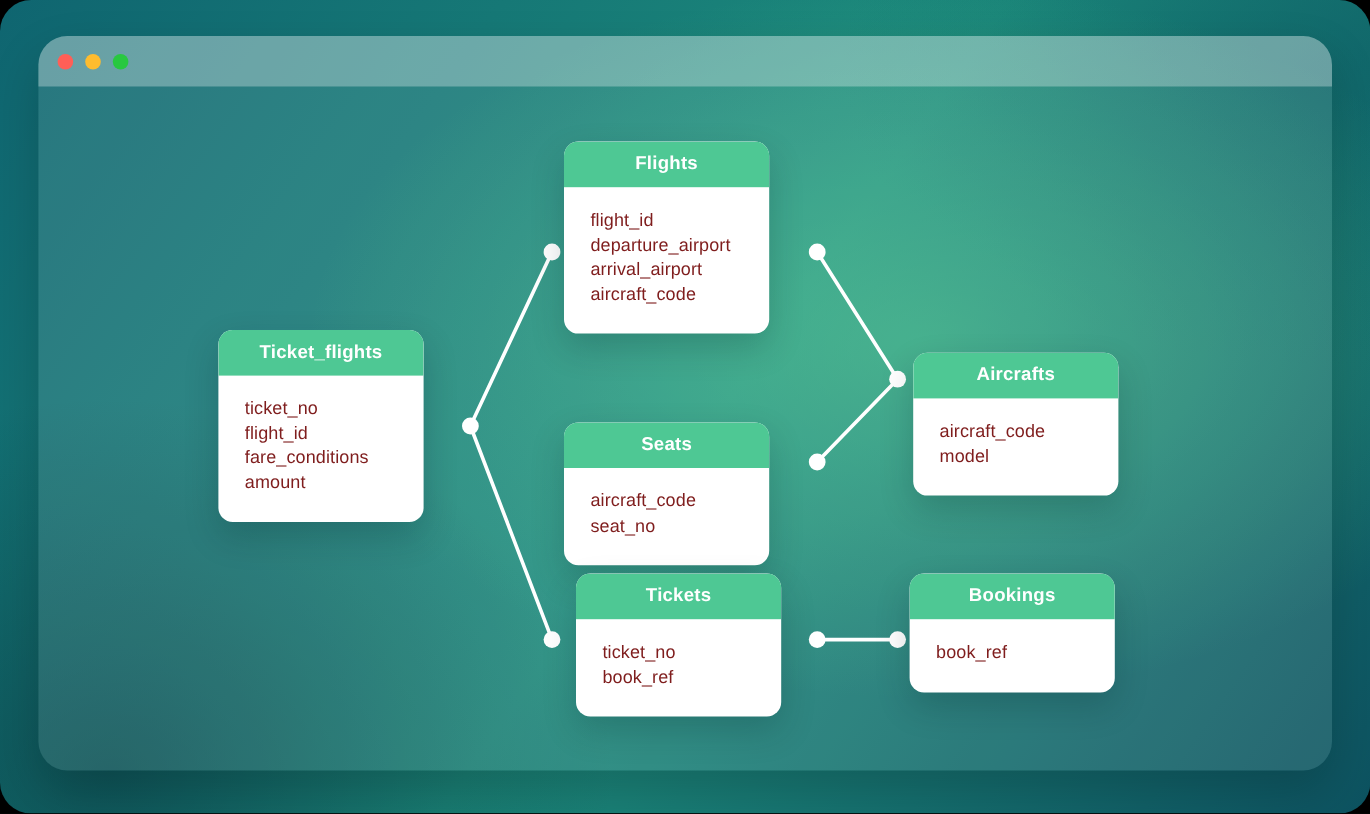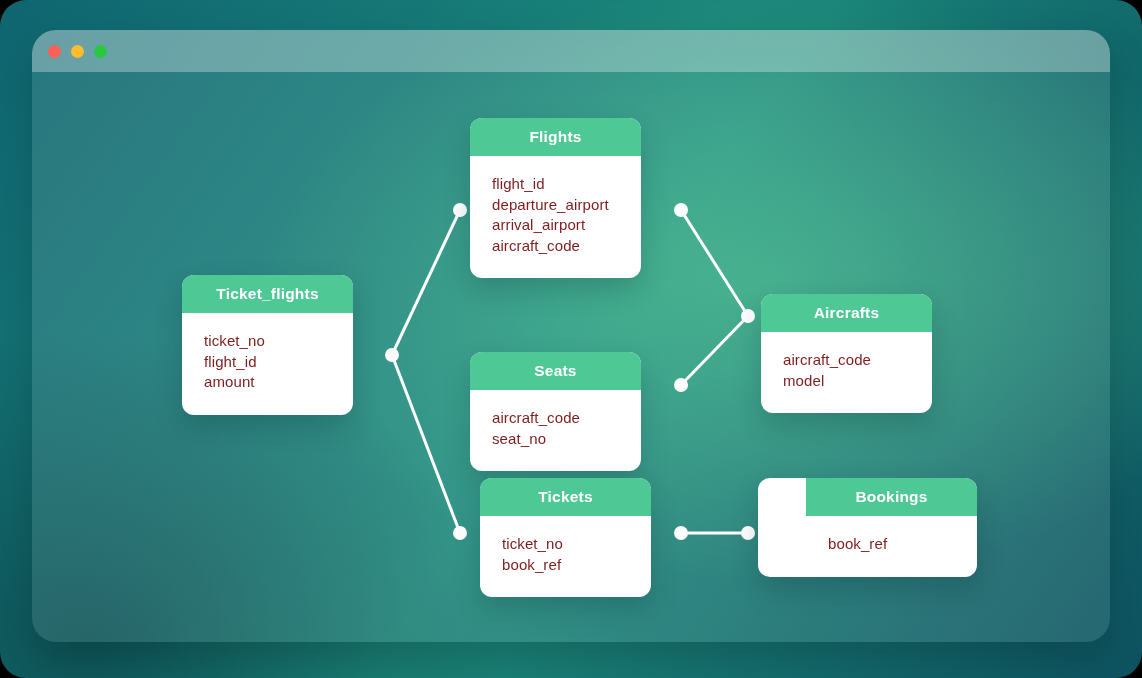--- a/index.html
+++ b/index.html
@@ -68,21 +68,21 @@
     color:#7f1d1d;
     letter-spacing:0.1px;
     white-space:nowrap;
   }
   
   #ent-ticket-flights{left:182px;top:275px;}
   #ent-flights{left:470px;top:118px;}
   #ent-seats{left:470px;top:352px;}
   #ent-aircrafts{left:761px;top:262px;margin-top:32px;}
   #ent-tickets{left:480px;top:478px;}
-  #ent-bookings{left:758px;top:478px;padding-left:48px;}
+  #ent-bookings{left:758px;top:478px;}
   
   .connectors{
     position:absolute;left:0;top:0;
     width:1142px;height:678px;
     z-index:2;
     pointer-events:none;
   }
   .rel-line{stroke:#ffffff;stroke-width:3;stroke-linecap:round;}
   .rel-dot{fill:#ffffff;}
 </style>
@@ -117,20 +117,21 @@
     <circle class="rel-dot" cx="681" cy="385" r="7"></circle>
     <circle class="rel-dot" cx="681" cy="533" r="7"></circle>
     <circle class="rel-dot" cx="748" cy="533" r="7"></circle>
   </svg>
 
   <div class="entity" id="ent-ticket-flights">
     <div class="entity-header">Ticket_flights</div>
     <div class="entity-body">
       <div class="field">ticket_no</div>
       <div class="field">flight_id</div>
+      <div class="field">fare_conditions</div>
       <div class="field">amount</div>
     </div>
   </div>
 
   <div class="entity" id="ent-flights">
     <div class="entity-header">Flights</div>
     <div class="entity-body">
       <div class="field">flight_id</div>
       <div class="field">departure_airport</div>
       <div class="field">arrival_airport</div>

